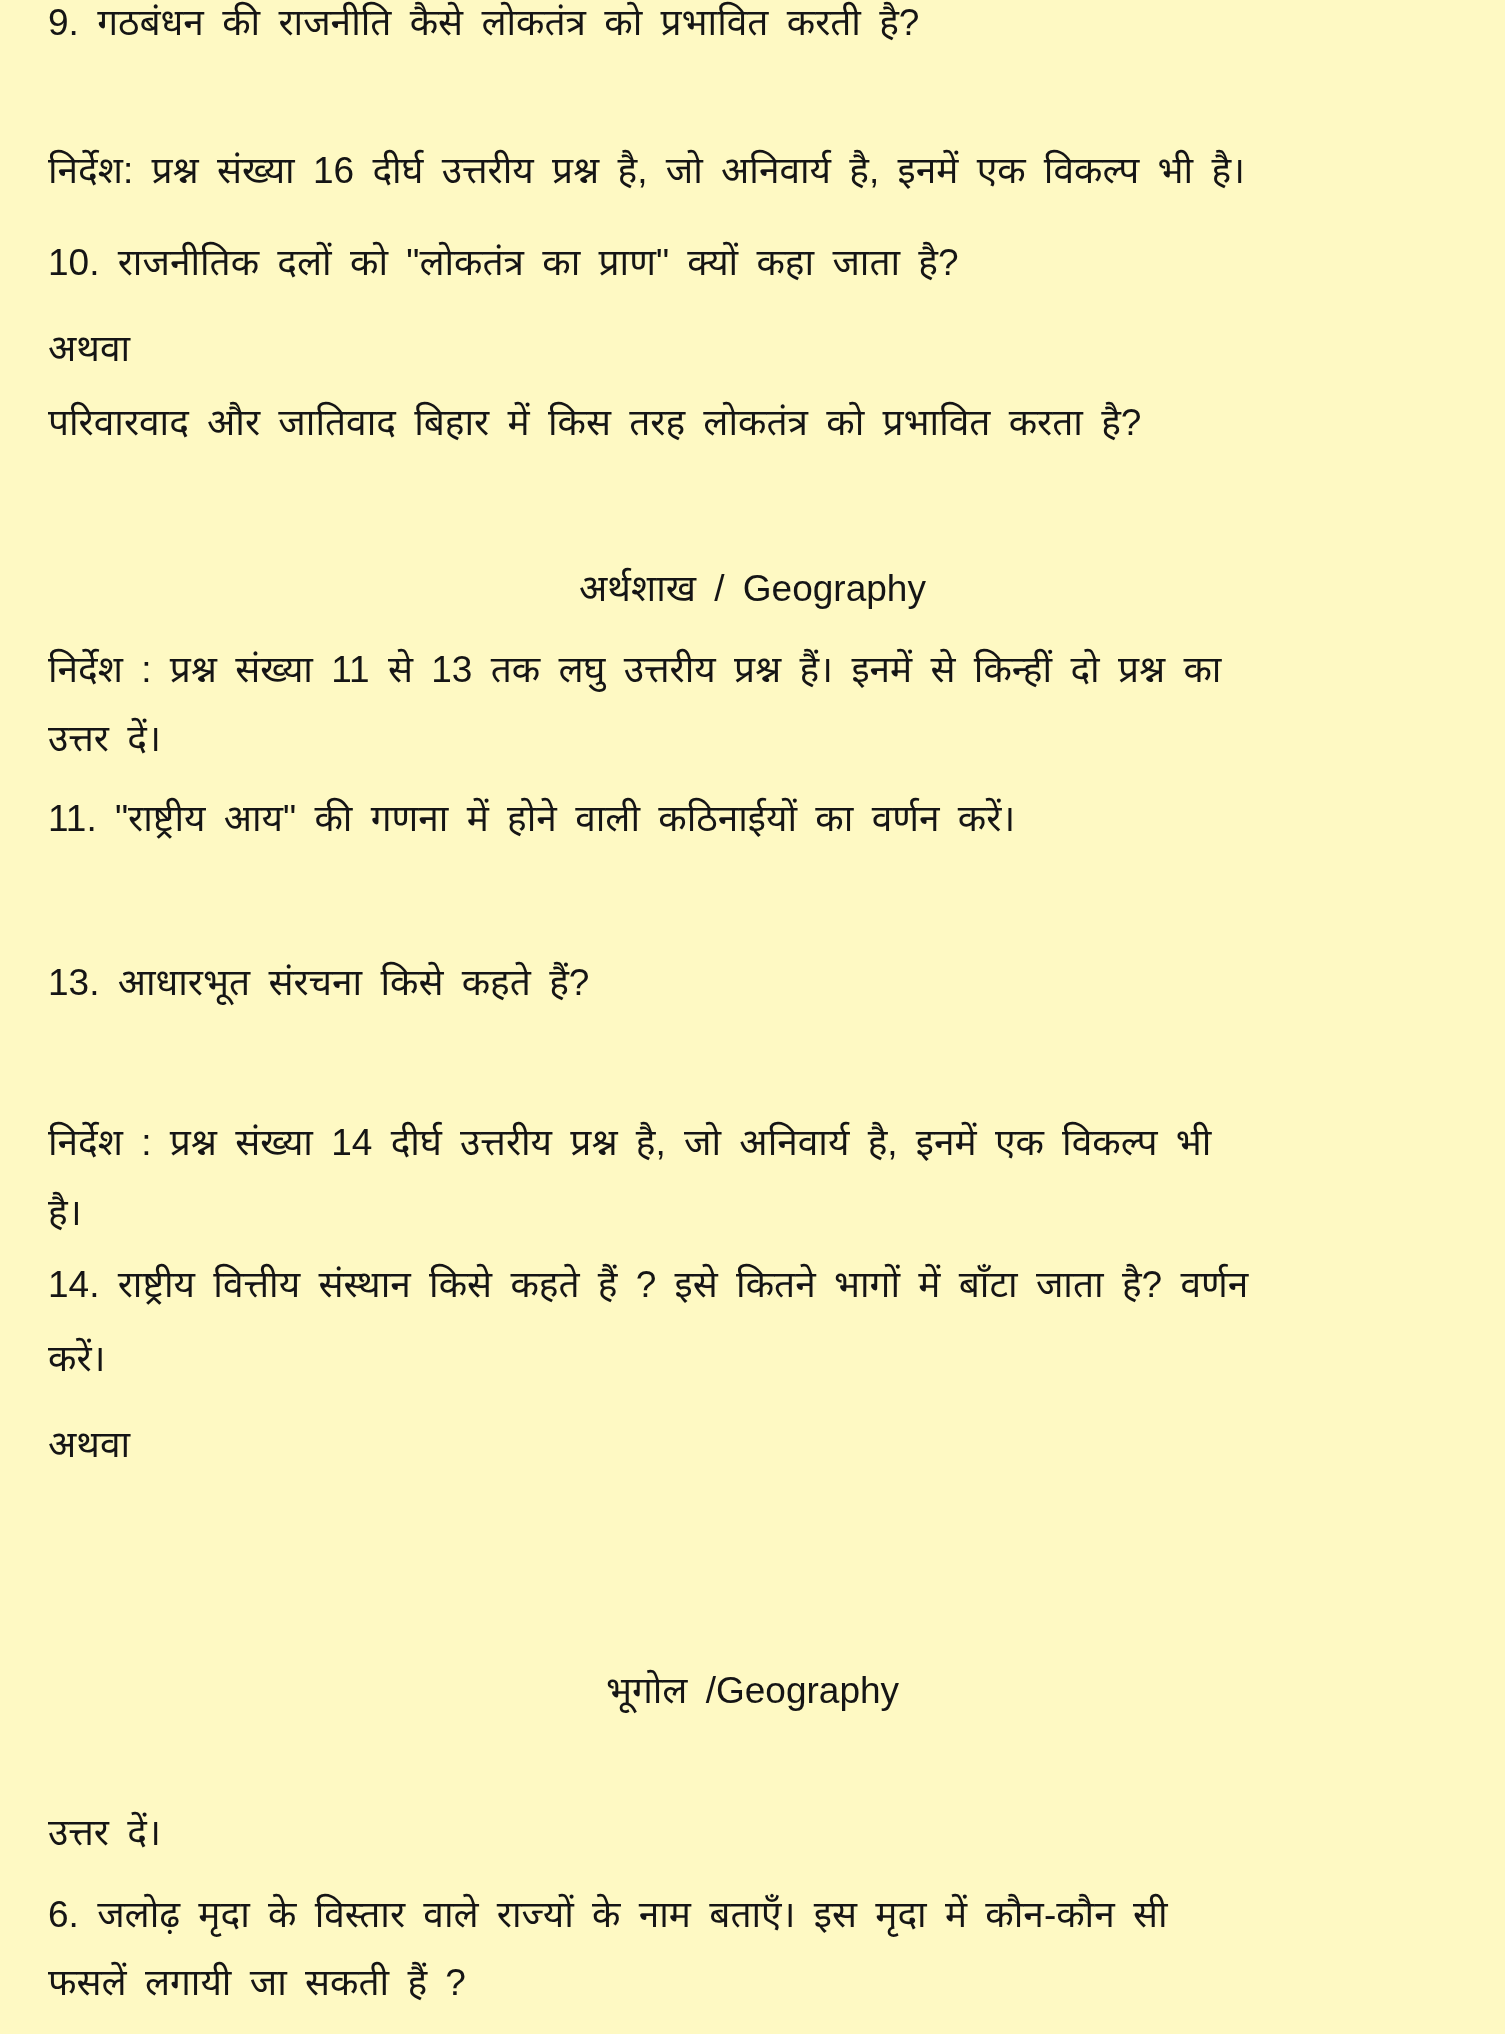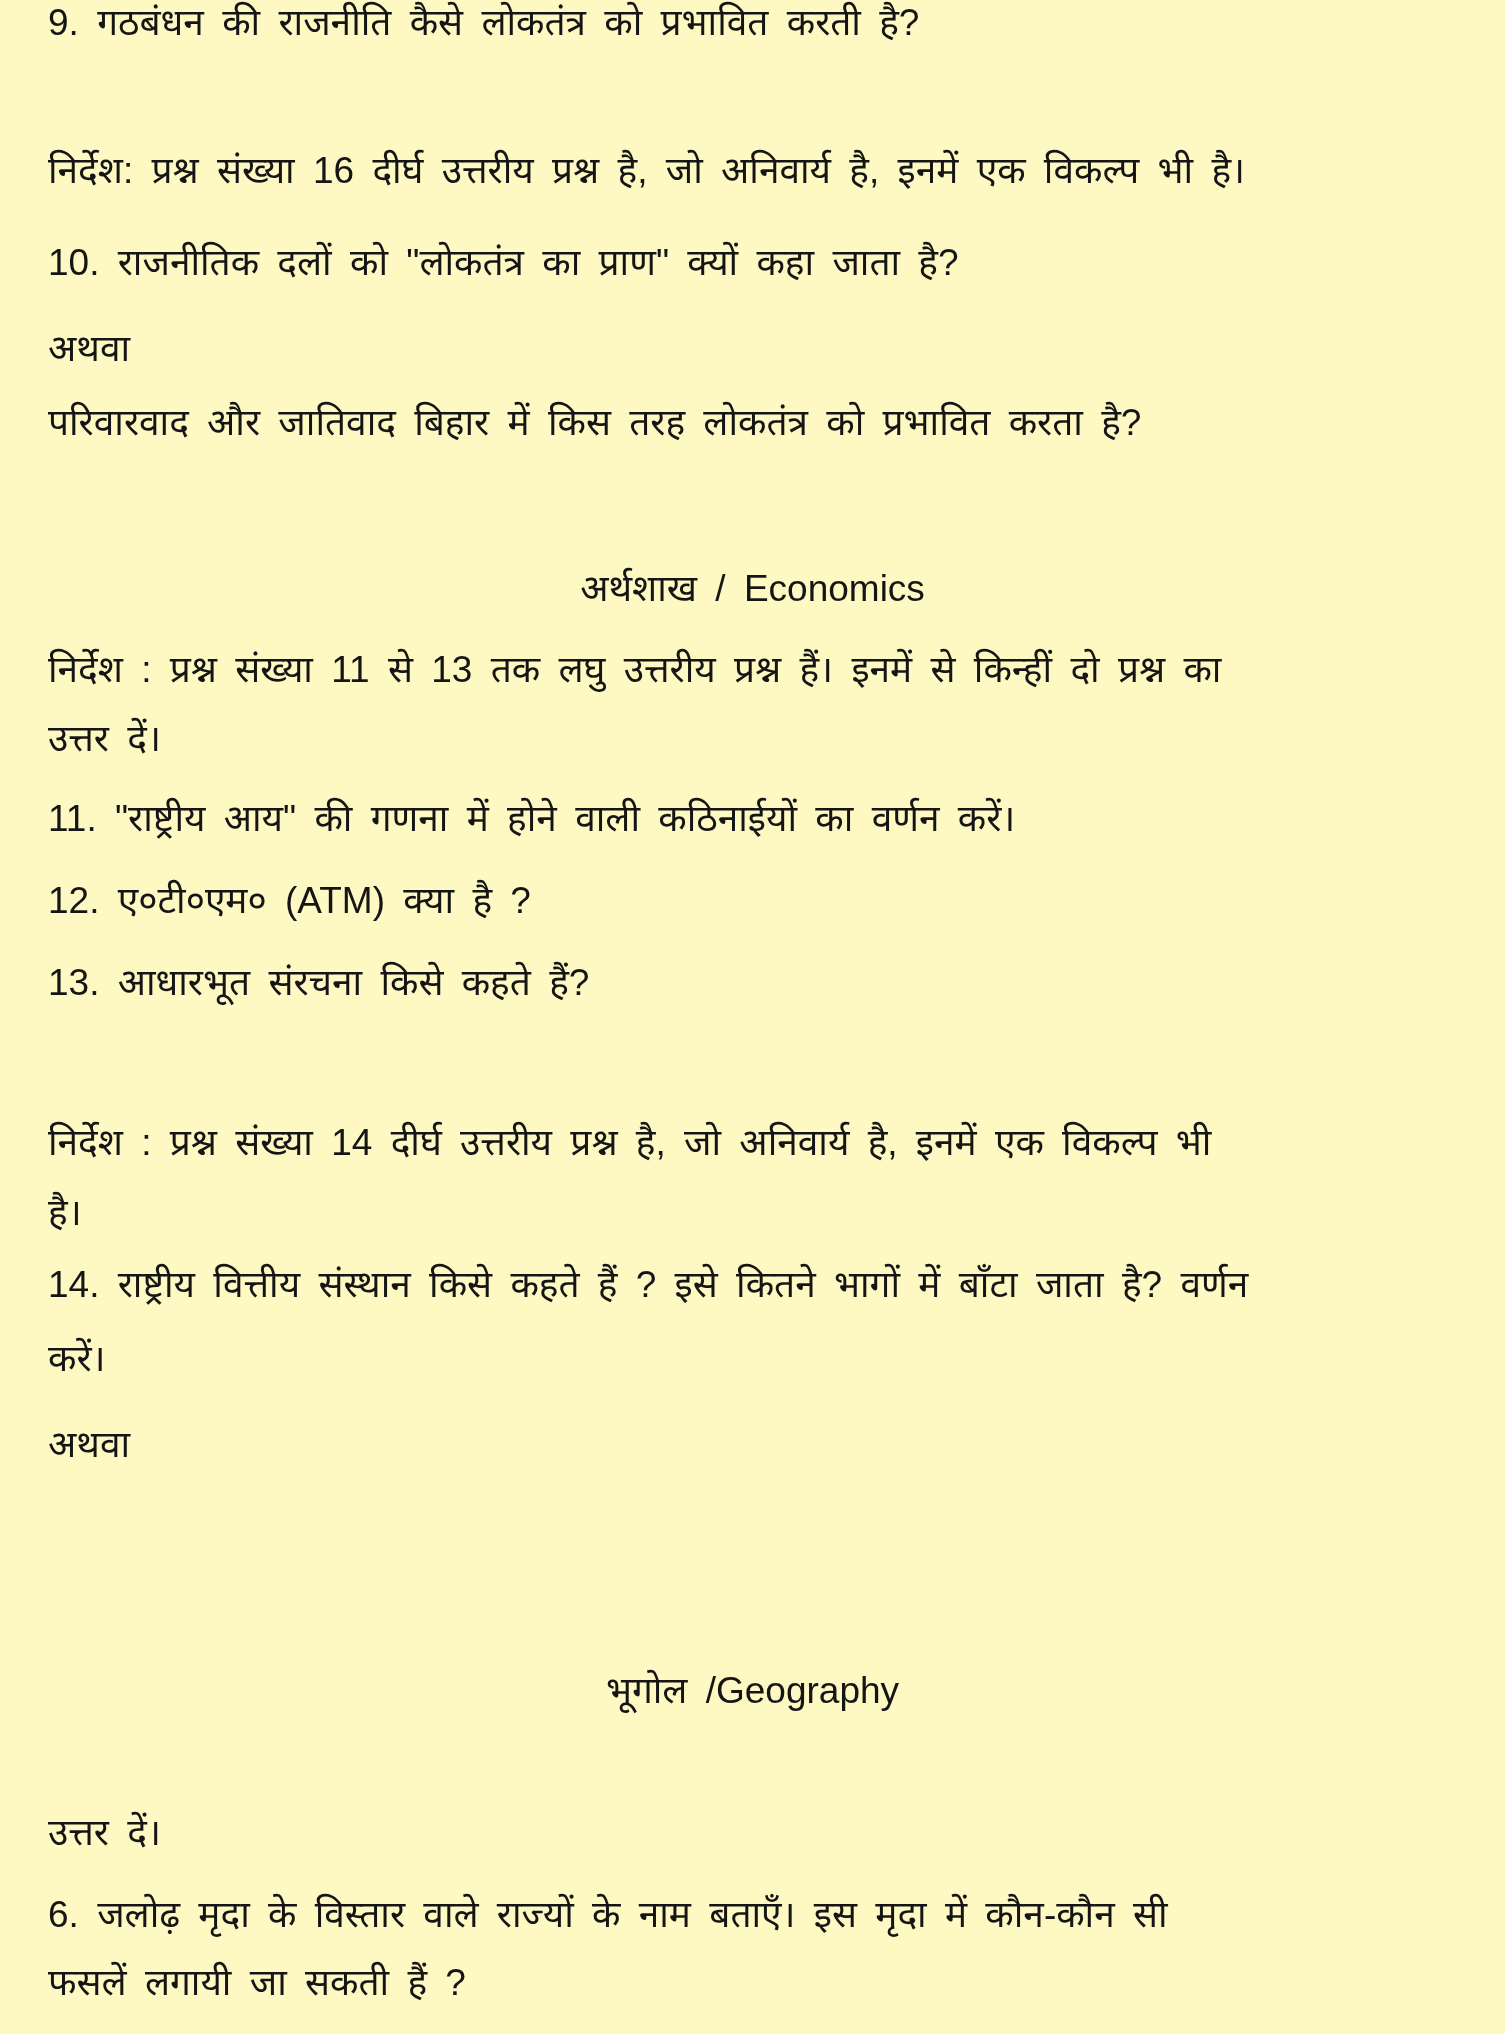--- a/index.html
+++ b/index.html
@@ -63,25 +63,24 @@
 <body>
 
 <div class="page">
 
   <div class="line t1">9. गठबंधन की राजनीति कैसे लोकतंत्र को प्रभावित करती है?</div>
   <div class="line t2">निर्देश: प्रश्न संख्या 16 दीर्घ उत्तरीय प्रश्न है, जो अनिवार्य है, इनमें एक विकल्प भी है।</div>
   <div class="line t3">10. राजनीतिक दलों को "लोकतंत्र का प्राण" क्यों कहा जाता है?</div>
   <div class="line t4">अथवा</div>
   <div class="line t5">परिवारवाद और जातिवाद बिहार में किस तरह लोकतंत्र को प्रभावित करता है?</div>
 
-  <div class="line t6 center">अर्थशाख / Economics</div>
+  <div class="line t6 center">अर्थशाख / Geography</div>
   <div class="line t7">निर्देश : प्रश्न संख्या 11 से 13 तक लघु उत्तरीय प्रश्न हैं। इनमें से किन्हीं दो प्रश्न का</div>
   <div class="line t8">उत्तर दें।</div>
   <div class="line t9">11. "राष्ट्रीय आय" की गणना में होने वाली कठिनाईयों का वर्णन करें।</div>
-  <div class="line t10">12. ए०टी०एम० (ATM) क्या है ?</div>
   <div class="line t11">13. आधारभूत संरचना किसे कहते हैं?</div>
   <div class="line t12">निर्देश : प्रश्न संख्या 14 दीर्घ उत्तरीय प्रश्न है, जो अनिवार्य है, इनमें एक विकल्प भी</div>
   <div class="line t13">है।</div>
   <div class="line t14">14. राष्ट्रीय वित्तीय संस्थान किसे कहते हैं ? इसे कितने भागों में बाँटा जाता है? वर्णन</div>
   <div class="line t15">करें।</div>
   <div class="line t16">अथवा</div>
 
   <div class="line t18 center">भूगोल /Geography</div>
   <div class="line t20">उत्तर दें।</div>
   <div class="line t21">6. जलोढ़ मृदा के विस्तार वाले राज्यों के नाम बताएँ। इस मृदा में कौन-कौन सी</div>

